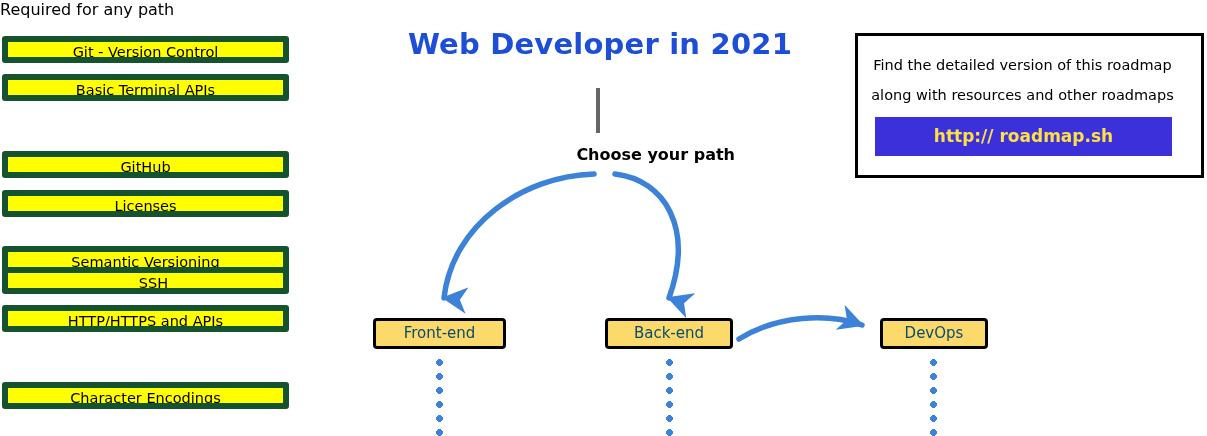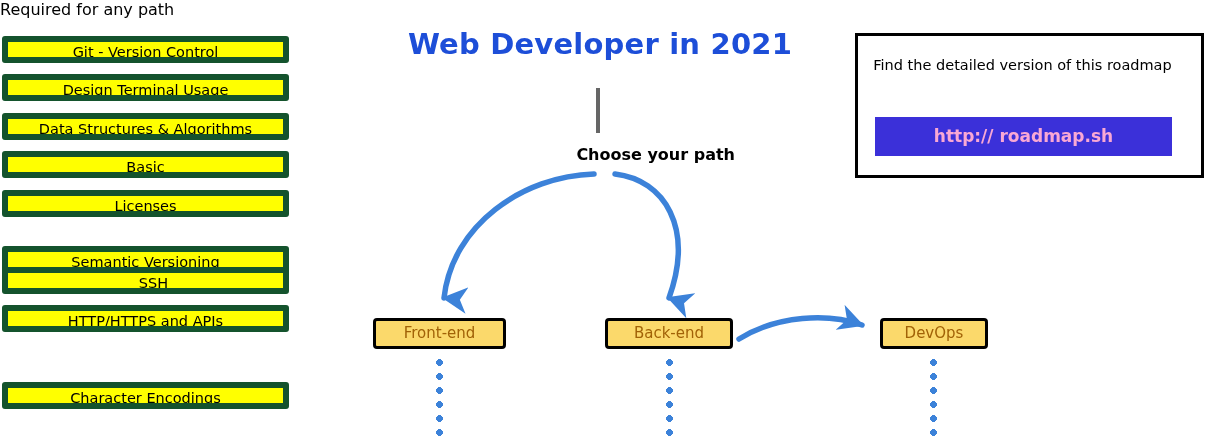--- a/index.html
+++ b/index.html
@@ -85,21 +85,21 @@
   }
 
   
   .path-node {
     position: absolute;
     height: 31px;
     box-sizing: border-box;
     background: #FBD96B;
     border: 3px solid #000000;
     border-radius: 4px;
-    color: #a16207;
+    color: #0c4a6e;
     font-size: 15px;
     line-height: 25px;
     text-align: center;
     white-space: nowrap;
   }
   #node-frontend { left: 373px; top: 318px; width: 133px; }
   #node-backend  { left: 605px; top: 318px; width: 128px; }
   #node-devops   { left: 880px; top: 318px; width: 108px; }
 
   
@@ -138,38 +138,37 @@
   }
   #info-line-1 { top: 21px; }
   #info-line-2 { top: 51px; }
   #roadmap-url-button {
     position: absolute;
     left: 17px;
     top: 81px;
     width: 297px;
     height: 39px;
     background: #3B30D9;
-    color: #f9a8d4;
+    color: #fde047;
     font-size: 17px;
     font-weight: bold;
     line-height: 39px;
     text-align: center;
     white-space: nowrap;
     cursor: pointer;
   }
 </style>
 </head>
 <body>
 
 <div id="required-section">
   <div>Required for any path</div>
 <div class="req-box" style="top: 36px;">Git - Version Control</div>
-    <div class="req-box" style="top: 74.45px;">Design Terminal Usage</div>
-    <div class="req-box" style="top: 112.9px;">Data Structures &amp; Algorithms</div>
-    <div class="req-box" style="top: 151.35px;">Basic</div>
+    <div class="req-box" style="top: 74.45px;">Basic Terminal APIs</div>
+    <div class="req-box" style="top: 151.35px;">GitHub</div>
     <div class="req-box" style="top: 189.8px;">Licenses</div>
     <div class="req-box" style="top: 228.25px; margin-top: 18px;">Semantic Versioning</div>
     <div class="req-box" style="top: 266.7px; padding-left: 16px;">SSH</div>
     <div class="req-box" style="top: 305.15px;">HTTP/HTTPS and APIs</div>
     <div class="req-box" style="top: 382.05px;">Character Encodings</div>
   </div>
 
 <div id="roadmap-title">Web Developer in 2021</div>
 <div id="title-stem"></div>
 <div id="choose-path-label">Choose your path</div>
@@ -194,14 +193,15 @@
 <div class="path-node" id="node-frontend">Front-end</div>
 <div class="path-node" id="node-backend">Back-end</div>
 <div class="path-node" id="node-devops">DevOps</div>
 
 <div class="dotted-line" id="dots-frontend"></div>
 <div class="dotted-line" id="dots-backend"></div>
 <div class="dotted-line" id="dots-devops"></div>
 
 <div id="info-card">
   <div class="info-line" id="info-line-1">Find the detailed version of this roadmap</div>
+  <div class="info-line" id="info-line-2">along with resources and other roadmaps</div>
   <div id="roadmap-url-button">http:// roadmap.sh</div>
 </div>
 
 </body></html>

